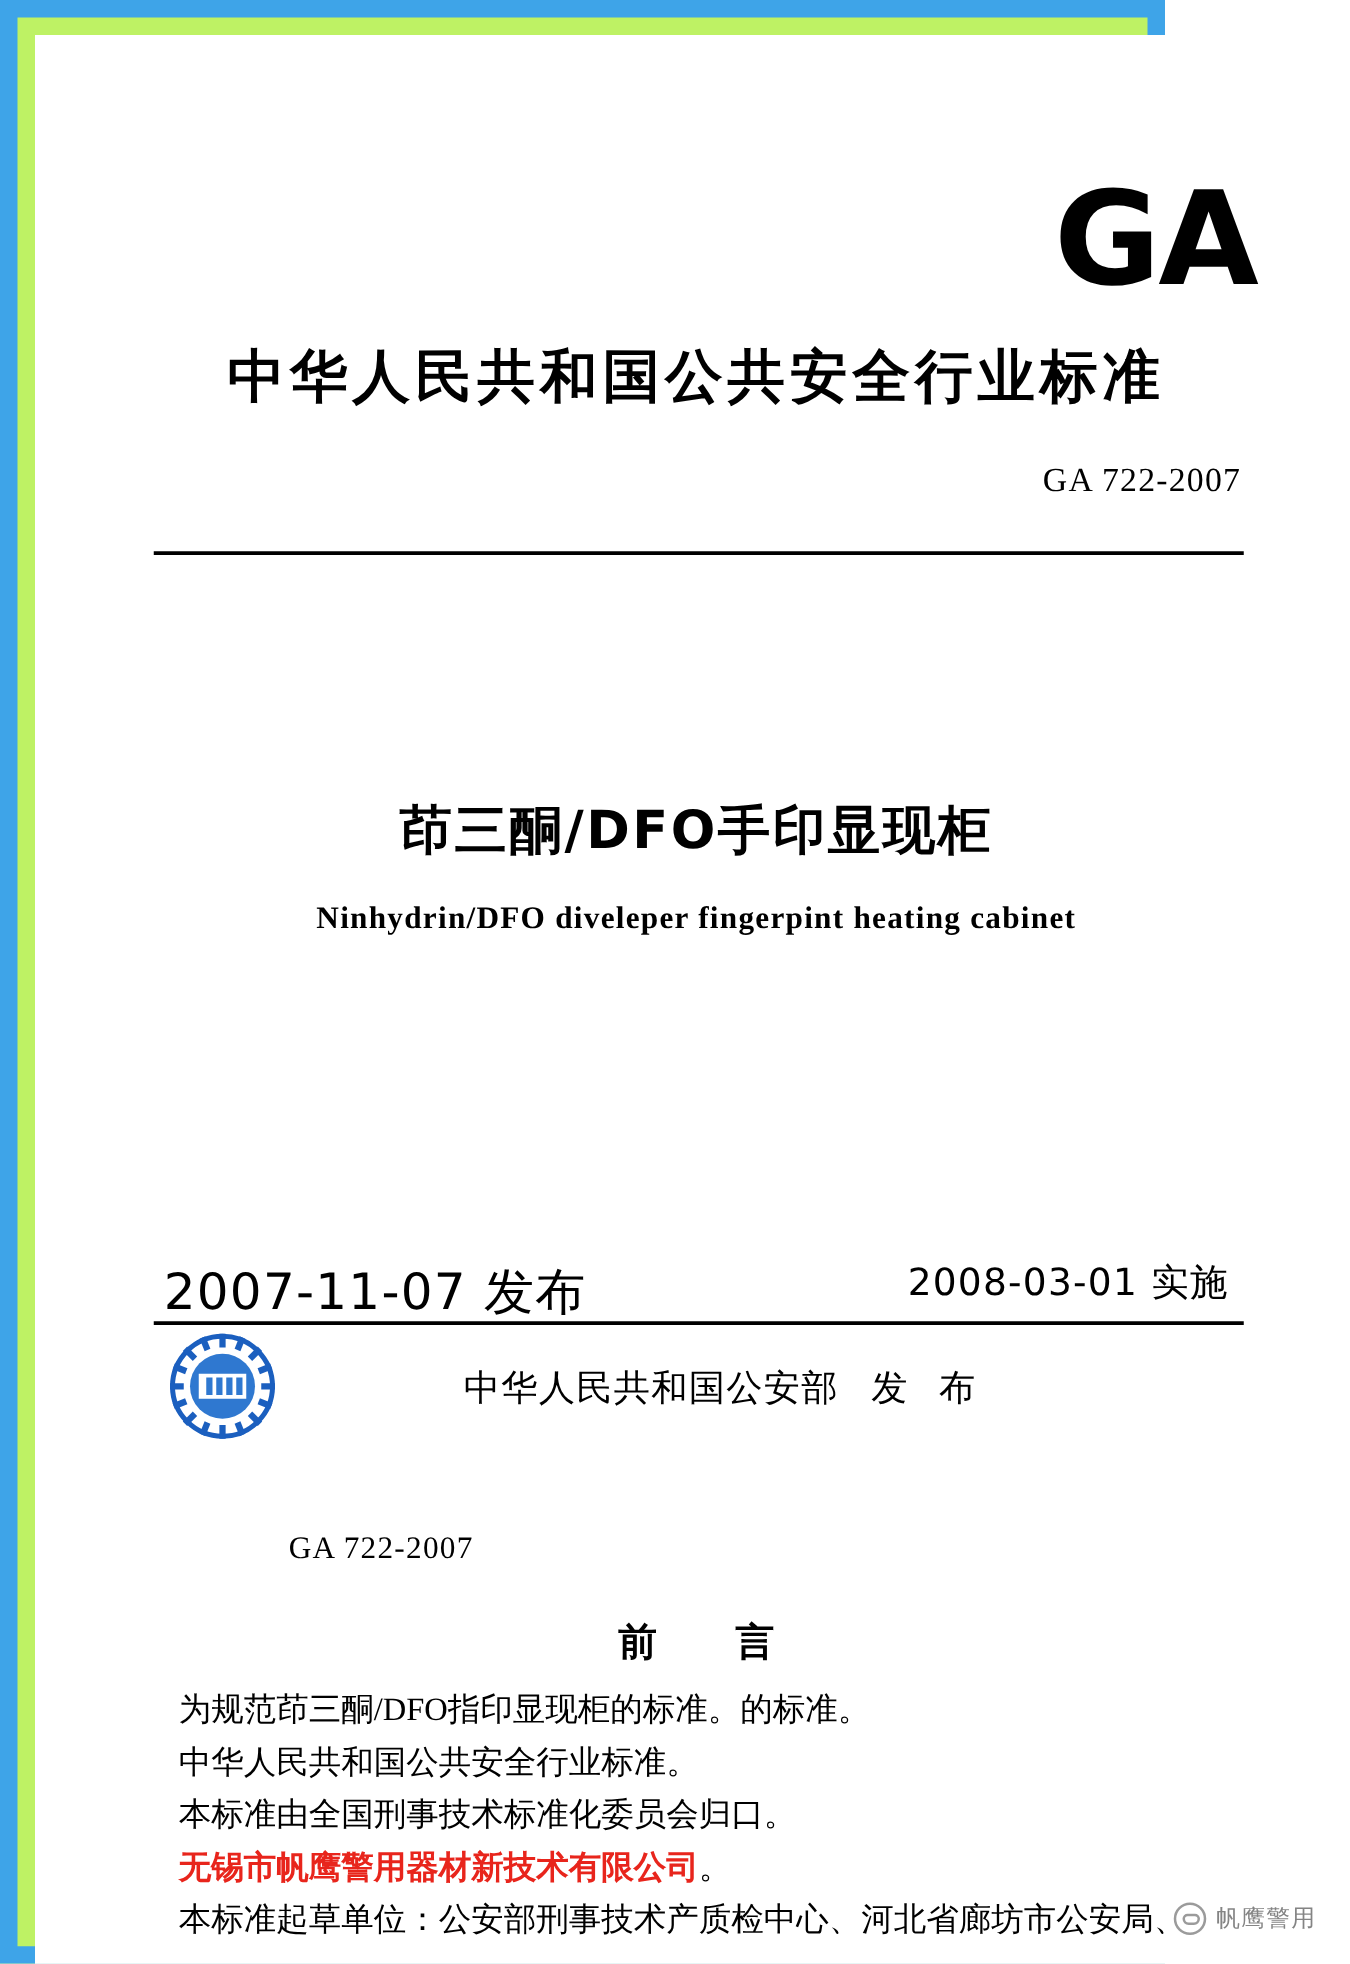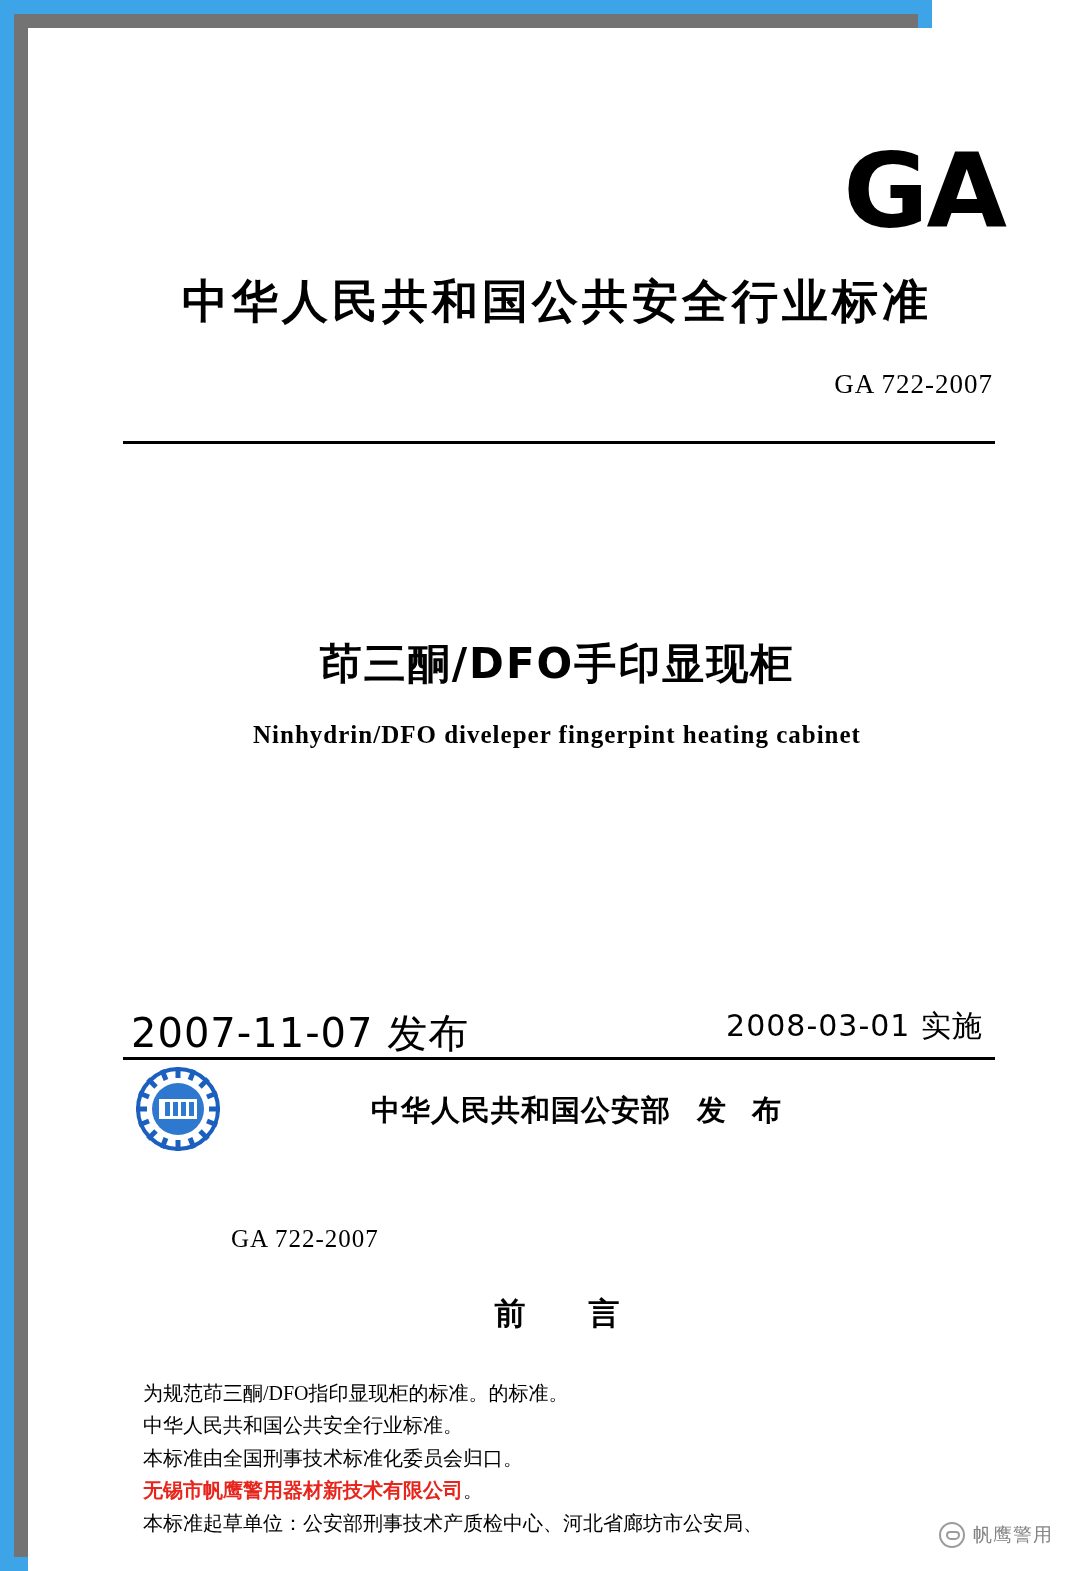--- a/index.html
+++ b/index.html
@@ -16,21 +16,21 @@
   }
 
   
   .page-frame {
     position: absolute;
     left: 0; top: 0;
     width: 932px;
     height: 1571px;
     box-sizing: border-box;
     border: 14px solid #3ea4e8;
-    background: #737373;
+    background: #bef264;
   }
   .page-inner {
     position: absolute;
     left: 14px; top: 14px;
     width: 1052px;
     height: 1543px;
     background: #ffffff;
     box-sizing: border-box;
     border: 3px solid #ffffff;
   }
@@ -147,21 +147,21 @@
     width: 86px;
     height: 86px;
   }
   .emblem svg { display: block; }
 
   .publisher {
     position: absolute;
     left: 340px;
     top: 1060px;
     font-family: "DejaVu Sans", sans-serif;
-    font-weight: bold;
+    font-weight: normal;
     font-size: 29px;
     letter-spacing: 1px;
     color: #000000;
   }
   .publisher .pub-verb {
     margin-left: 26px;
     letter-spacing: 8px;
   }
 
   
@@ -190,24 +190,24 @@
     font-family: "DejaVu Sans", sans-serif;
     font-weight: bold;
     font-size: 31px;
     letter-spacing: 26px;
     text-indent: 26px;
     color: #000000;
   }
   .fw-body {
     position: absolute;
     left: 112px;
-    top: 196px;
+    top: 166px;
     width: 860px;
     font-family: "Liberation Serif", serif;
-    font-size: 20px;
+    font-size: 26px;
     line-height: 1.62;
     color: #000000;
   }
   .fw-body p { margin: 0; }
   .red-company {
     color: #e8251c;
     font-family: "DejaVu Sans", sans-serif;
     font-weight: bold;
   }
 

